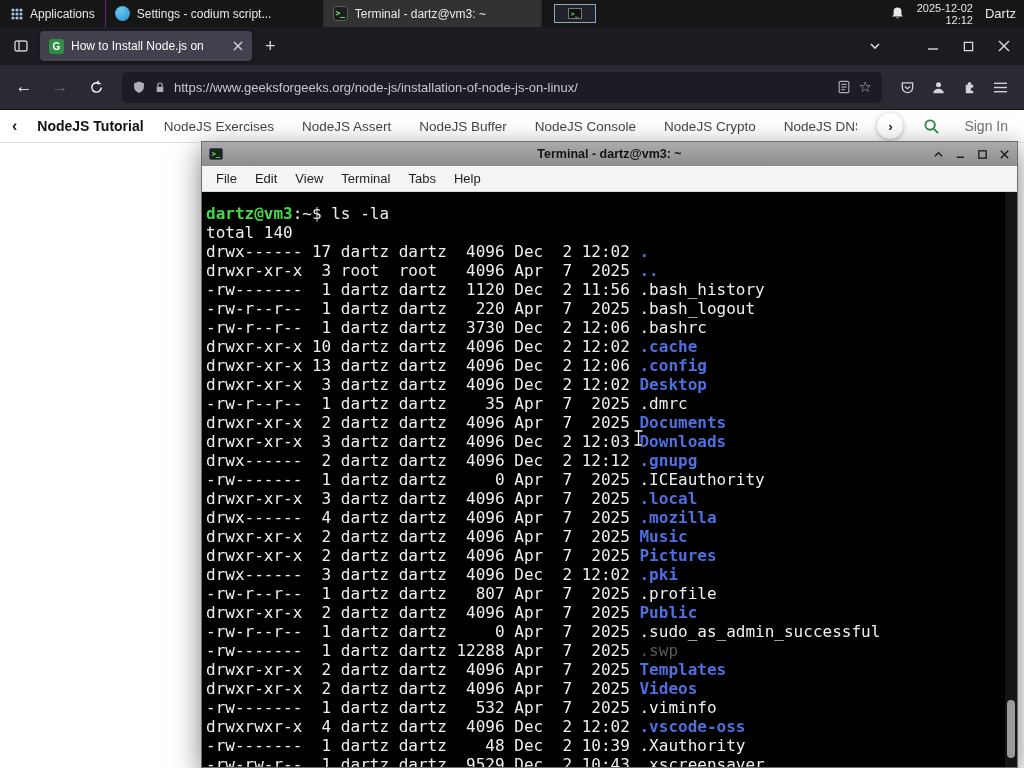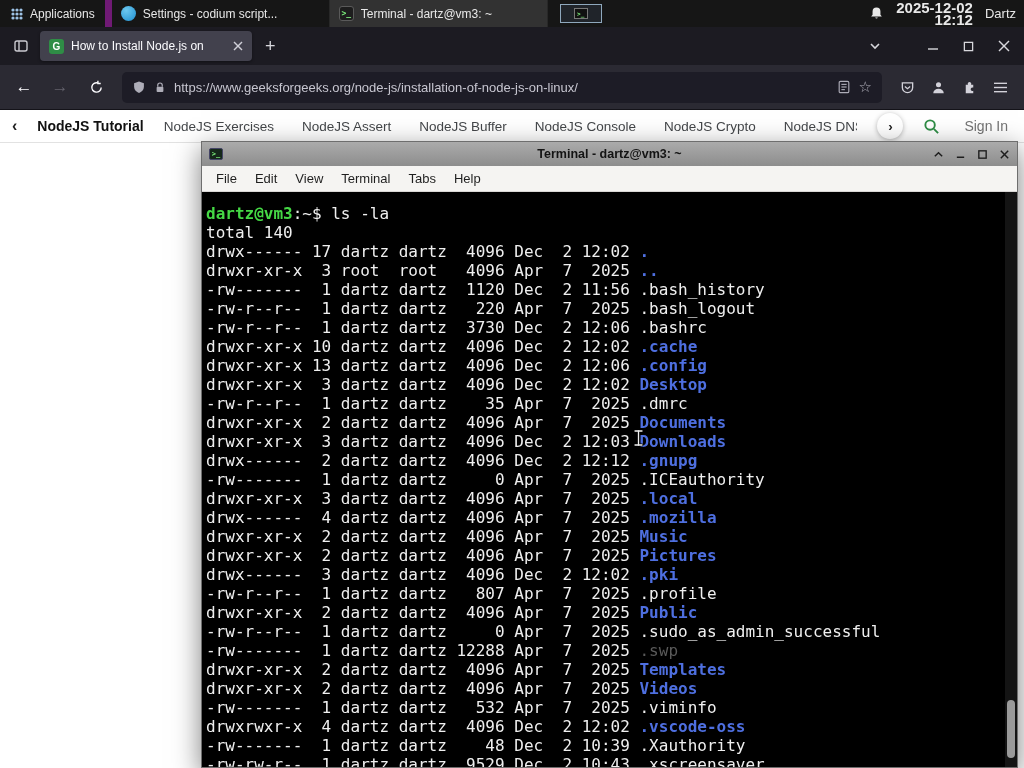--- a/index.html
+++ b/index.html
@@ -4,37 +4,37 @@
 <style>
   * { margin:0; padding:0; box-sizing:border-box; }
   html,body { width:1024px; height:768px; overflow:hidden; background:#fff;
               font-family:"Liberation Sans", sans-serif; }
   svg { display:block; }
 
   
   #panel { position:absolute; top:0; left:0; width:1024px; height:27px; background:#161616;
            display:flex; align-items:center; color:#e8e8e8; font-size:12px; z-index:50; }
   .app-btn { display:flex; align-items:center; gap:6px; height:100%; padding:0 10px;
-             border-right:7px solid #701a75; }
+             border-right:1px solid #701a75; }
   #panel-windows { display:flex; height:100%; }
   .pwin { width:218px; height:100%; display:flex; align-items:center; gap:7px; padding:0 9px;
           border-right:1px solid #282828; overflow:hidden; }
   .pwin.active { background:#323232; }
   .ptitle { white-space:nowrap; overflow:hidden; }
   .picon { width:15px; height:15px; border-radius:50%; flex:none; }
   .picon.firefox { background:radial-gradient(circle at 35% 30%, #ffe066, #ff9500 55%, #e3560e); }
   .picon.codium  { background:radial-gradient(circle at 35% 30%, #6cc8f0, #1f8fd0); }
   .picon.terminal { border-radius:3px; background:#1d1d1d; border:1px solid #5a5a5a;
                     color:#7ef27e; font:bold 8px/13px "DejaVu Sans Mono", monospace; text-align:center; }
   .wsbox { width:42px; height:19px; margin-left:12px; border:1px solid #8fa8bd; background:#20242a;
            display:flex; align-items:center; justify-content:center; }
   .wsbox .mini { width:14px; height:11px; background:#111; border:1px solid #777;
                  color:#7ef27e; font:bold 6px/9px "DejaVu Sans Mono",monospace; text-align:center; }
   #panel-right { margin-left:auto; display:flex; align-items:center; gap:12px; padding-right:8px; }
-  .clock { text-align:right; font-size:15px; line-height:12px;font-weight:bold; }
+  .clock { text-align:right; font-size:11px; line-height:12px; }
   .puser { font-size:13px; }
 
   
   #browser { position:absolute; top:27px; left:0; width:1024px; height:741px;
              display:flex; flex-direction:column; background:#fff; }
   #tabbar { height:38px; background:#1c1b22; display:flex; align-items:center; padding:0 8px; gap:6px; flex:none; }
   .fxview { width:26px; height:26px; border-radius:4px; display:flex; align-items:center; justify-content:center; color:#c9c9cf; }
   .tab { width:212px; height:30px; background:#42414d; border-radius:4px; display:flex; align-items:center;
          gap:7px; padding:0 9px; color:#fbfbfe; font-size:12px; box-shadow:0 1px 3px rgba(0,0,0,.4); }
   .favicon { width:15px; height:15px; flex:none; border-radius:3px; background:#2f8d46; color:#fff;

